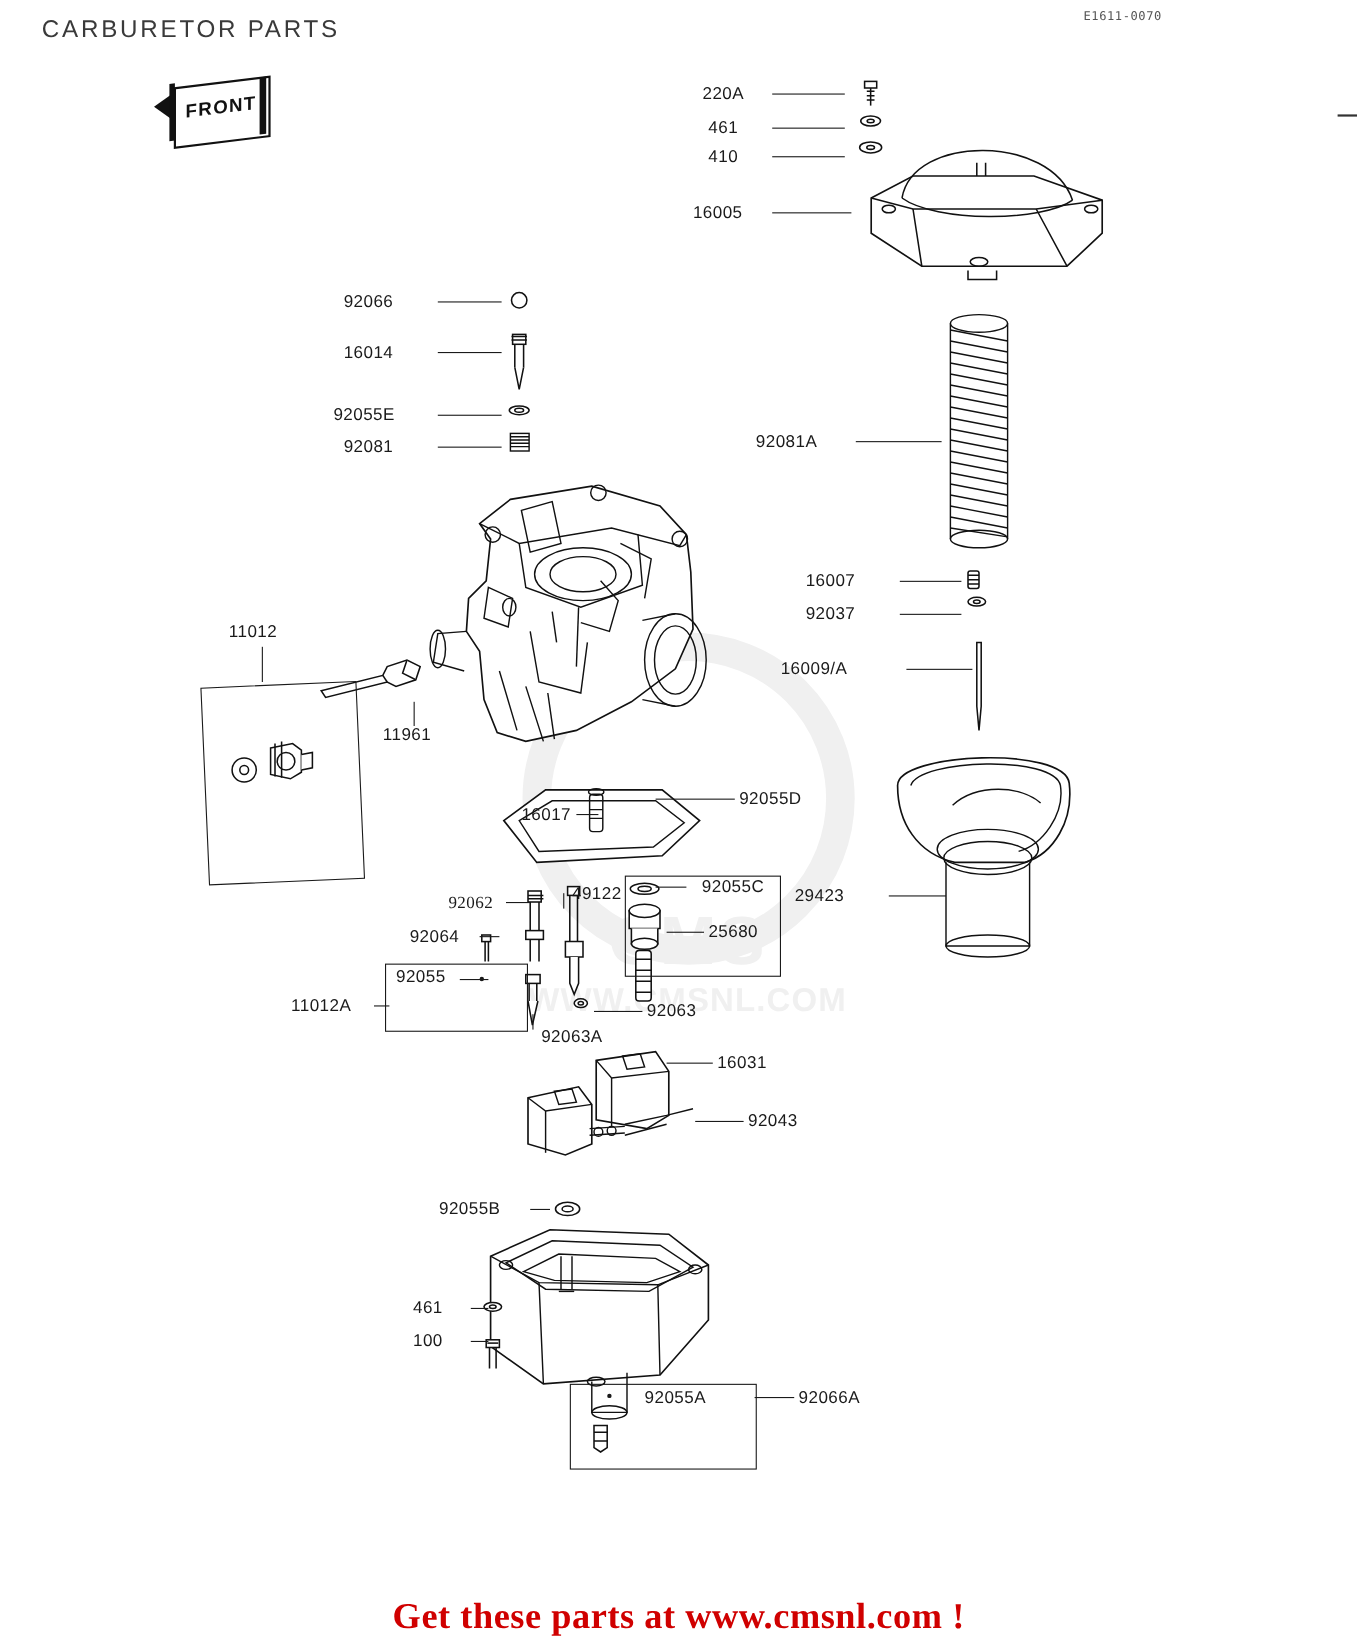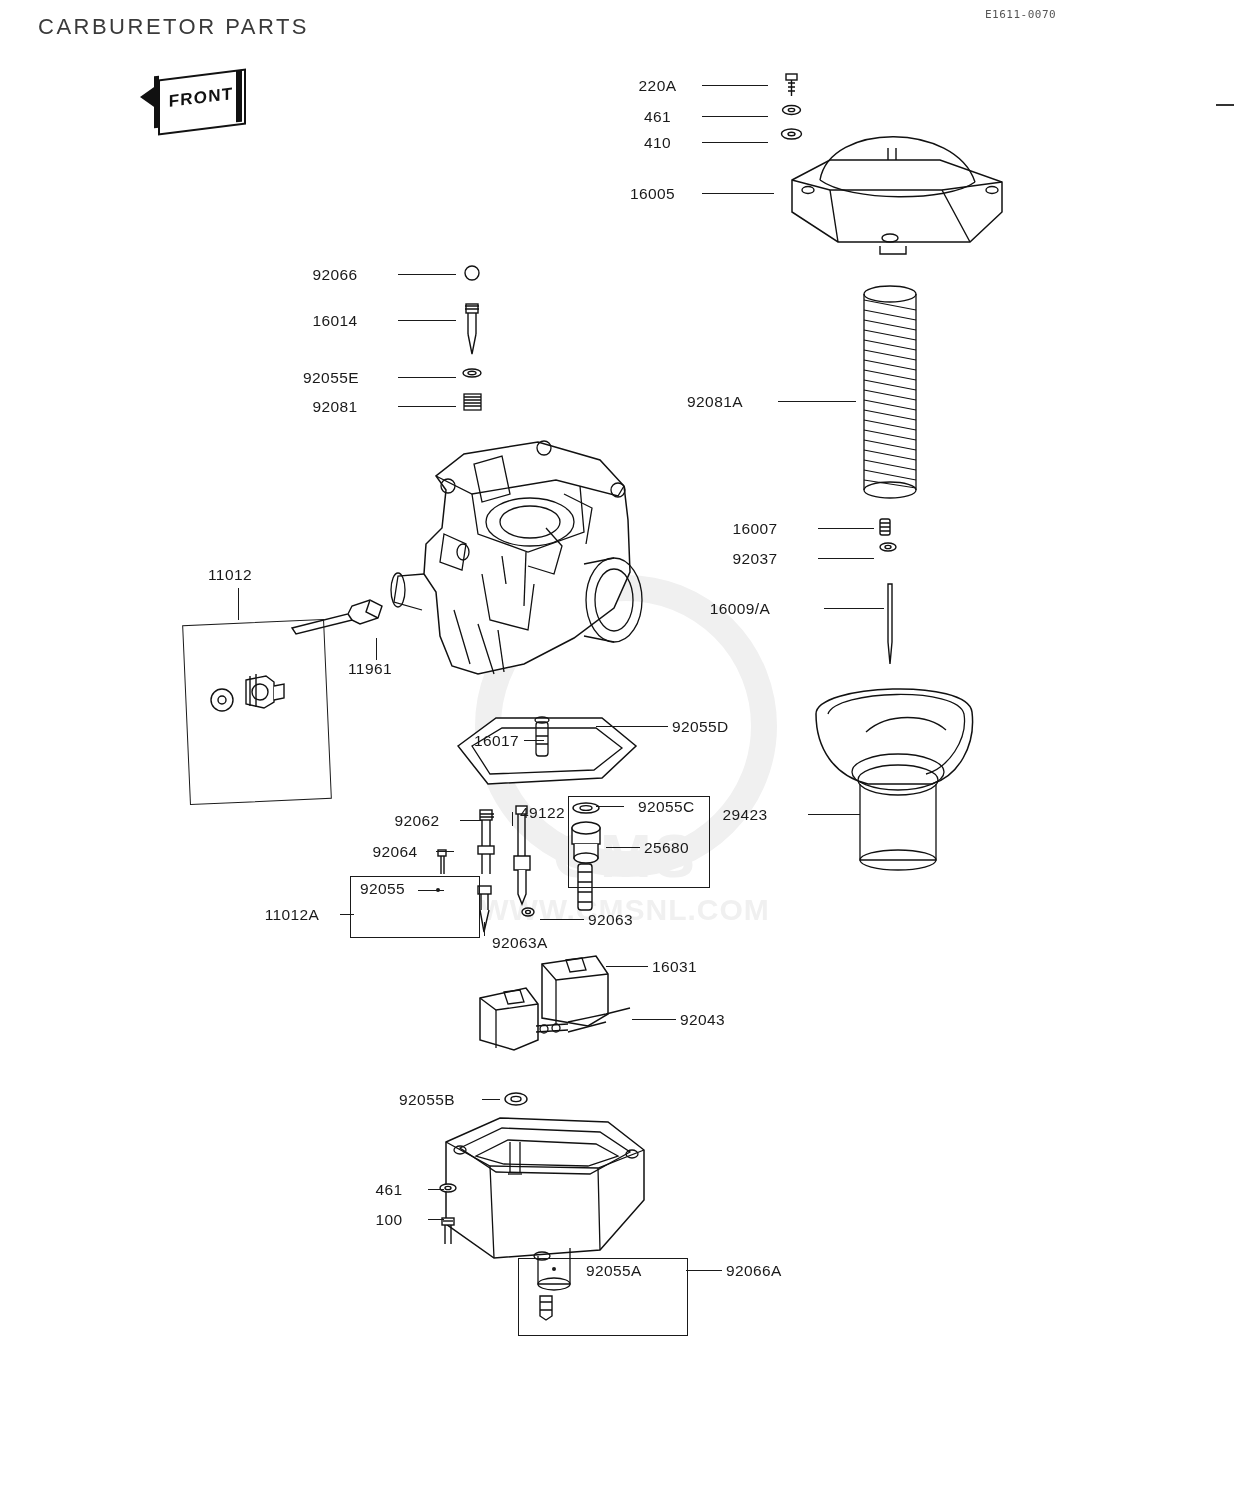--- a/index.html
+++ b/index.html
@@ -435,21 +435,21 @@
   </div>
 
   <div class="box" style="left:568px; top:796px; width:140px; height:90px;"></div>
 
   <div class="lbl" style="left:628px; top:798px;margin-left:10px;">92055C</div>
   <div class="ln h" style="left:596px; top:806px; width:28px;"></div>
 
   <div class="lbl" style="left:644px; top:839px;">25680</div>
   <div class="ln h" style="left:606px; top:847px; width:34px;"></div>
 
-  <div class="lbl r" style="left:380px; top:812px; width:74px;">92062</div>
+  <div class="lbl r" style="left:391px; top:812px; width:74px;font-family:Liberation Serif, serif;">92062</div>
   <div class="ln h" style="left:460px; top:820px; width:22px;"></div>
 
   <div class="lbl" style="left:520px; top:804px;">49122</div>
   <div class="ln v" style="left:512px; top:812px; height:14px;"></div>
 
   <div class="lbl r" style="left:358px; top:843px; width:74px;">92064</div>
   <div class="ln h" style="left:436px; top:851px; width:18px;"></div>
 
   <div class="box" style="left:350px; top:876px; width:128px; height:60px;"></div>
   <div class="lbl" style="left:360px; top:880px;">92055</div>
@@ -553,13 +553,14 @@
       <g fill="#fff" stroke="#111" stroke-width="1.4">
         <path d="M10 6 L22 6 L22 26 L16 30 L10 26 Z"></path>
         <path d="M10 12 L22 12 M10 20 L22 20"></path>
       </g>
     </svg>
   </div>
 
   <div class="lbl" style="left:726px; top:1262px;">92066A</div>
   <div class="ln h" style="left:686px; top:1270px; width:36px;"></div>
 
+  <div class="footer">Get these parts at www.cmsnl.com !</div>
 </div>
 
 </body></html>

